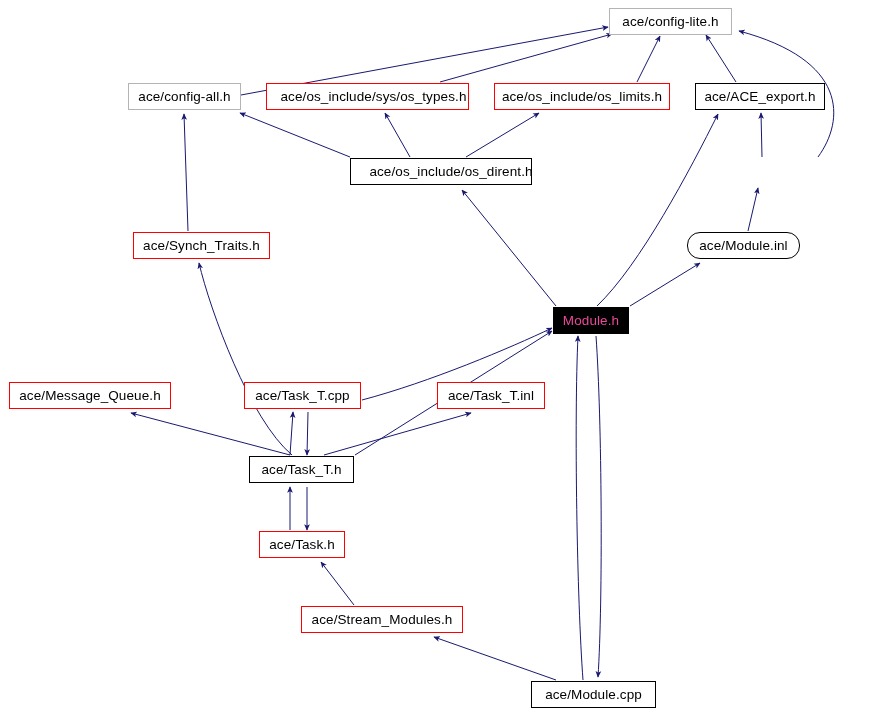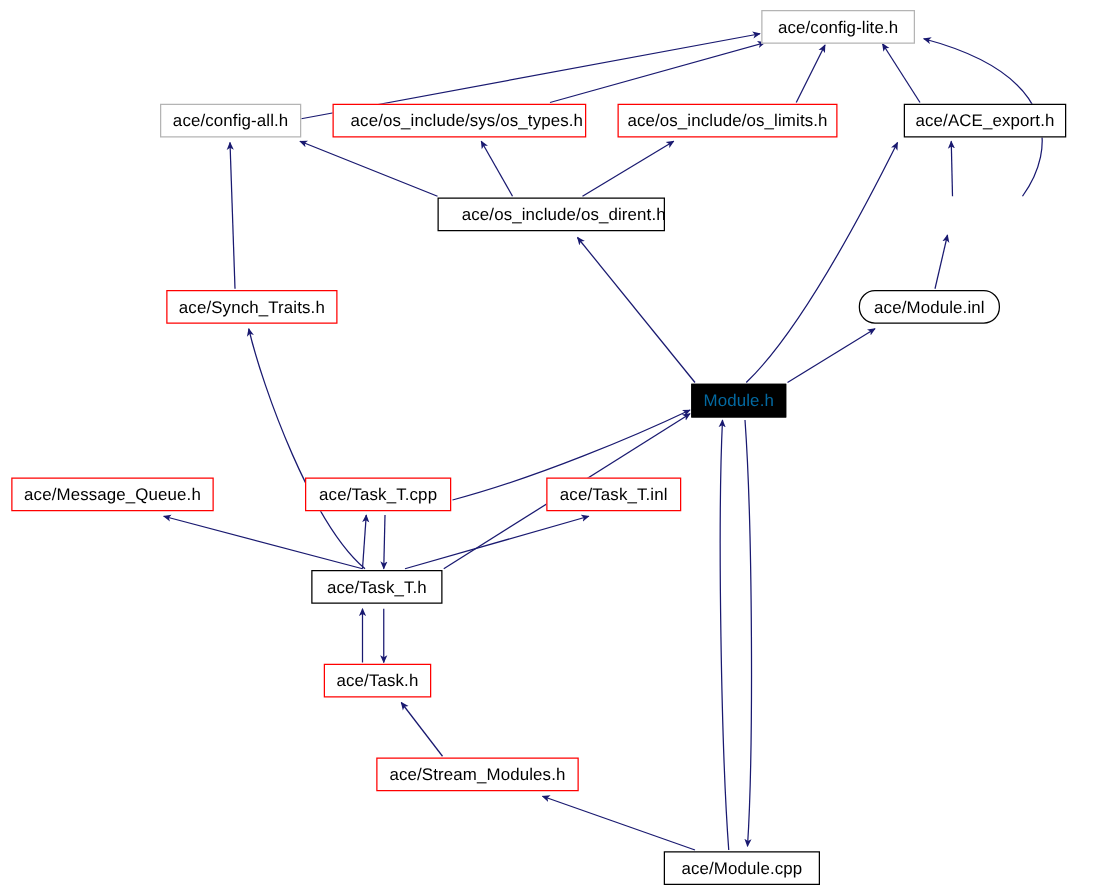--- a/index.html
+++ b/index.html
@@ -39,21 +39,21 @@
     background: #ffffff;
     color: #000000;
     border: 1px solid #808080;
     z-index: 5;
   }
   .node.border-red   { border-color: #ff0000; }
   .node.border-black { border-color: #000000; }
   .node.border-gray  { border-color: #b4b4b4; }
   .node.current {
     background: #000000;
-    color: #0369a1;
+    color: #ec4899;
     border-color: #000000;
   }
   .node-label {
     display: block;
     pointer-events: none;
   }
 </style>
 </head>
 <body>
 
@@ -99,21 +99,21 @@
     </div>
     <div class="node border-gray" style="left: 128px; top: 83px; width: 113px; height: 27px; text-align: center;">
       <span class="node-label">ace/config-all.h</span>
     </div>
     <div class="node border-red" style="left: 266px; top: 83px; width: 203px; height: 27px; padding-left: 12px;">
       <span class="node-label">ace/os_include/sys/os_types.h</span>
     </div>
     <div class="node border-red" style="left: 494px; top: 83px; width: 176px; height: 27px;">
       <span class="node-label">ace/os_include/os_limits.h</span>
     </div>
-    <div class="node border-black" style="left: 695px; top: 83px; width: 130px; height: 27px; margin-left: 28px;">
+    <div class="node border-black" style="left: 695px; top: 83px; width: 130px; height: 27px;">
       <span class="node-label">ace/ACE_export.h</span>
     </div>
     <div class="node border-black" style="left: 350px; top: 158px; width: 182px; height: 27px; padding-left: 20px;">
       <span class="node-label">ace/os_include/os_dirent.h</span>
     </div>
     <div class="node border-red" style="left: 133px; top: 232px; width: 137px; height: 27px;">
       <span class="node-label">ace/Synch_Traits.h</span>
     </div>
     <div class="node border-black" style="left: 687px; top: 232px; width: 113px; height: 27px; border-radius: 13px;">
       <span class="node-label">ace/Module.inl</span>

